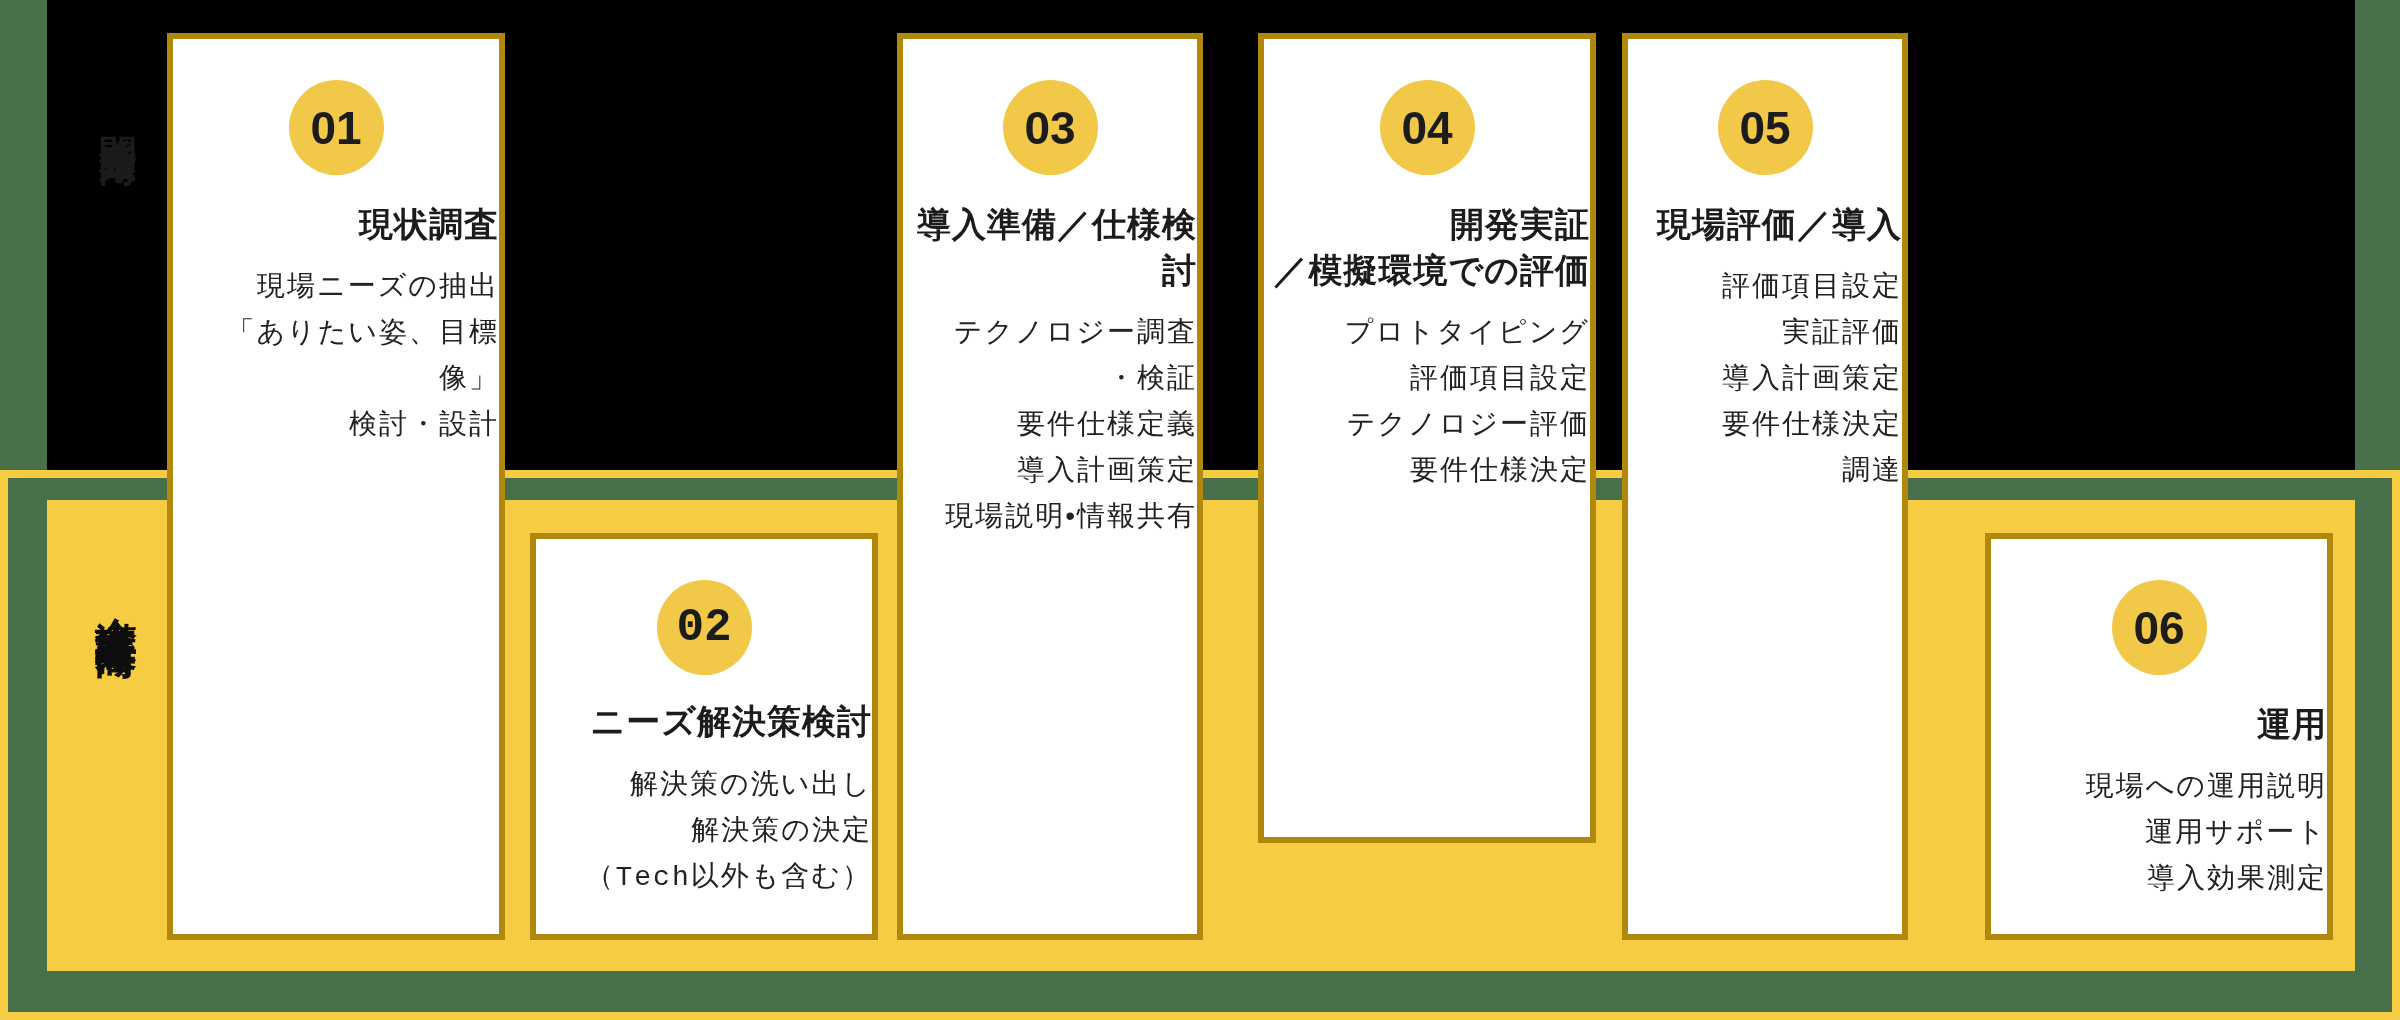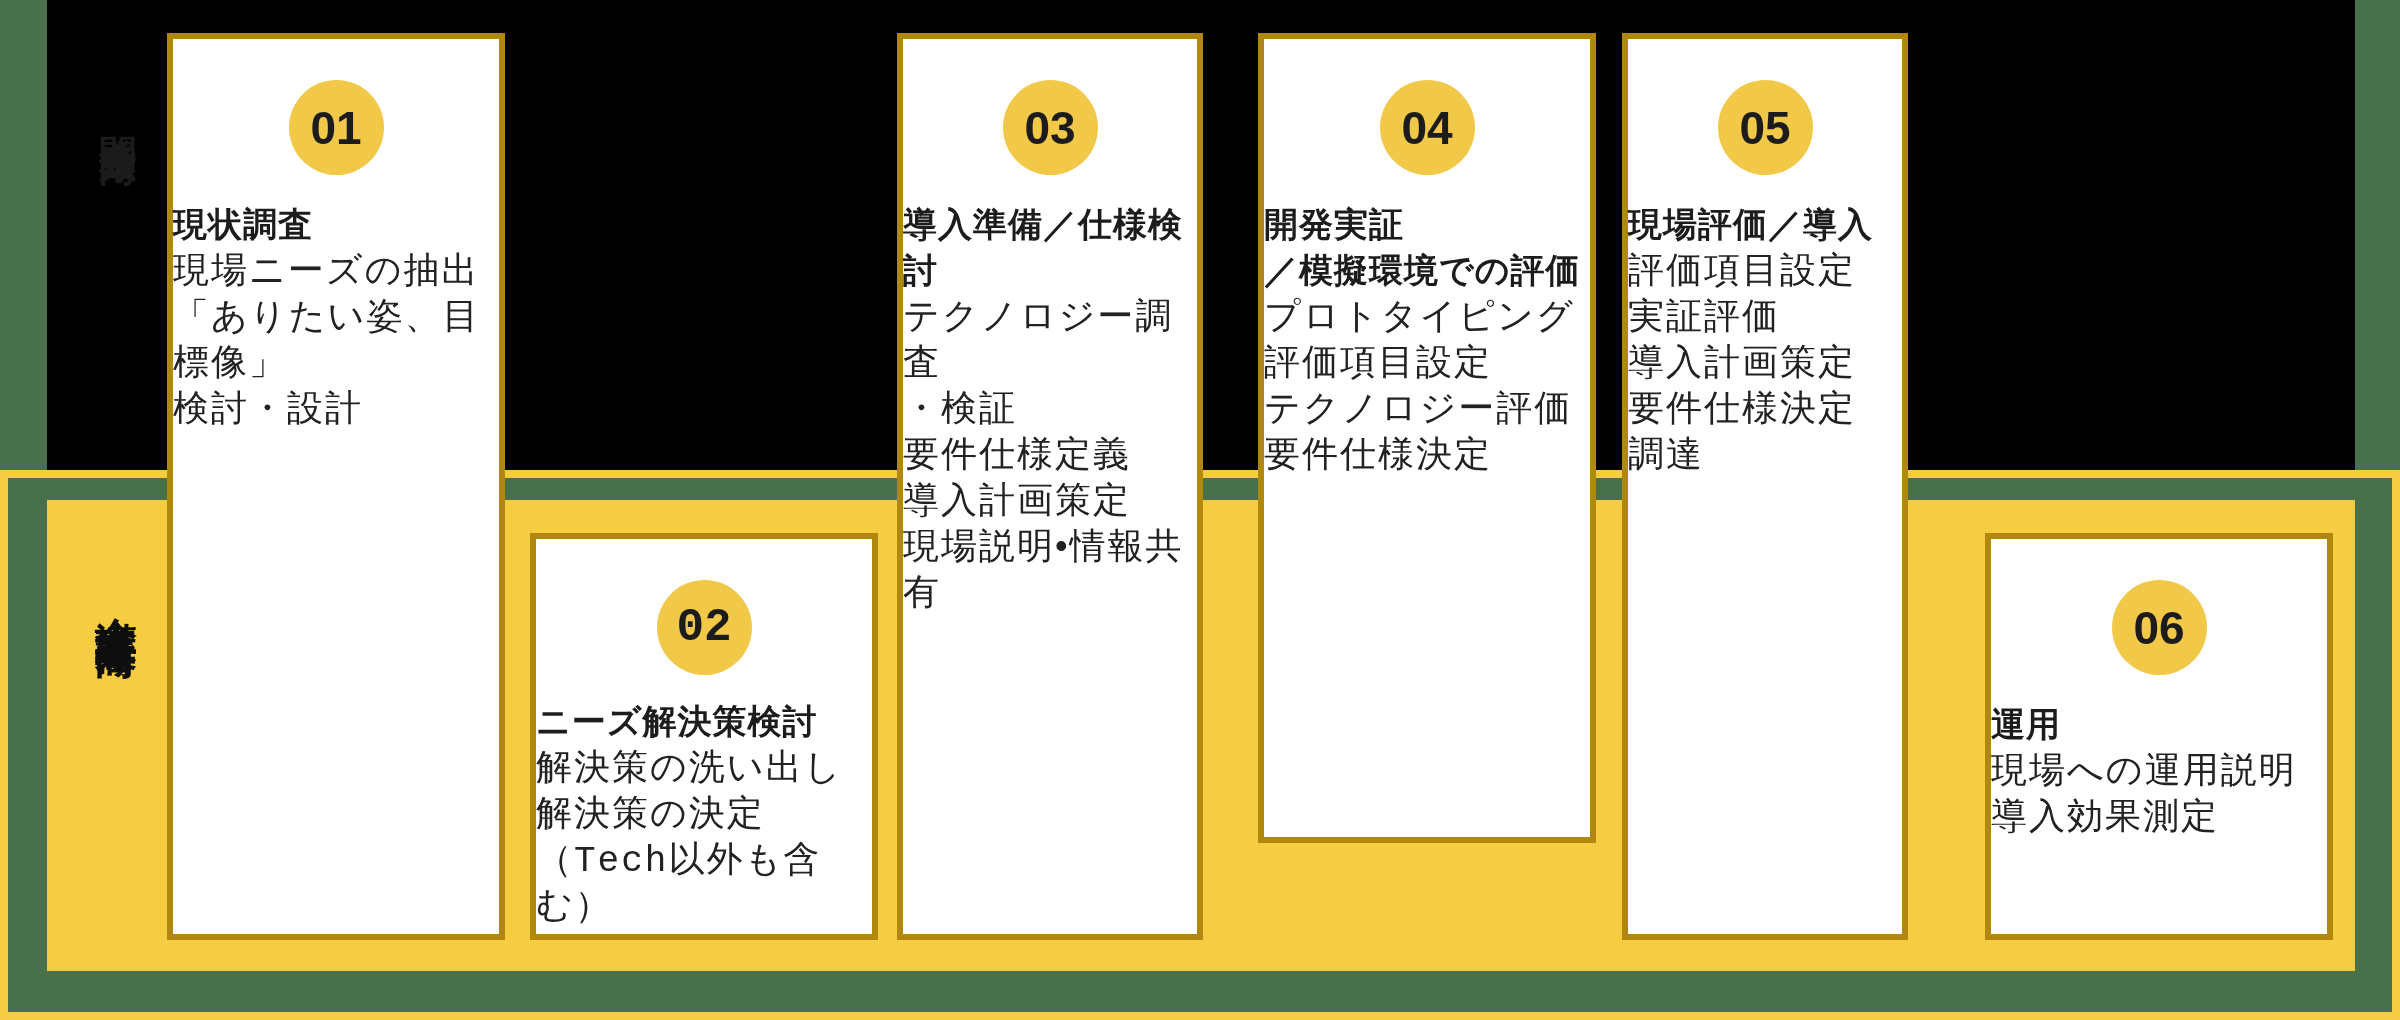--- a/index.html
+++ b/index.html
@@ -20,35 +20,35 @@
   
   .vlabel{
     position:absolute;writing-mode:vertical-rl;text-orientation:upright;
     font-weight:bold;white-space:nowrap;
   }
   .vlabel-dev{left:92px;top:106px;font-size:38px;letter-spacing:3px;color:#1B1B1B;}
   .vlabel-care{left:88px;top:584px;font-size:42px;letter-spacing:4px;color:#0E0E0E;}
   
   .card{
     position:absolute;background:#fff;border:6px solid #B1880E;
-    box-sizing:border-box;text-align:left;
+    box-sizing:border-box;text-align:right;
   }
   .c1{left:167px;top:33px;width:338px;height:907px;}
   .c2{left:530px;top:533px;width:348px;height:407px;font-family:Liberation Mono, monospace;}
   .c3{left:897px;top:33px;width:306px;height:907px;}
   .c4{left:1258px;top:33px;width:338px;height:810px;}
   .c5{left:1622px;top:33px;width:286px;height:907px;}
   .c6{left:1985px;top:533px;width:348px;height:407px;}
   .badge{
     width:95px;height:95px;border-radius:50%;background:#F2C848;
     margin:41px auto 0;display:flex;align-items:center;justify-content:center;
   }
   .badge span{font-size:46px;font-weight:bold;color:#1C1C1C;}
   .title{margin-top:26px;font-size:34px;line-height:46px;font-weight:bold;color:#1C1C1C;letter-spacing:1px;}
-  .details{font-size:36px;line-height:46px;color:#222;font-weight:500;letter-spacing:2px;}
+  .details{margin-top:16px;font-size:28px;line-height:46px;color:#222;font-weight:500;letter-spacing:2px;}
 </style>
 </head>
 <body>
 
 <div class="stage">
 
   <div class="strip strip-left"></div>
   <div class="strip strip-right"></div>
   <div class="frame"></div>
   <div class="band"></div>
@@ -134,17 +134,18 @@
 
   <div class="card c6">
     <div class="badge">
       <span>06</span>
     </div>
     <div class="title">
       <div>運用</div>
     </div>
     <div class="details">
       <div>現場への運用説明</div>
+      <div>運用サポート</div>
       <div>導入効果測定</div>
     </div>
   </div>
 
 </div>
 
 </body></html>

